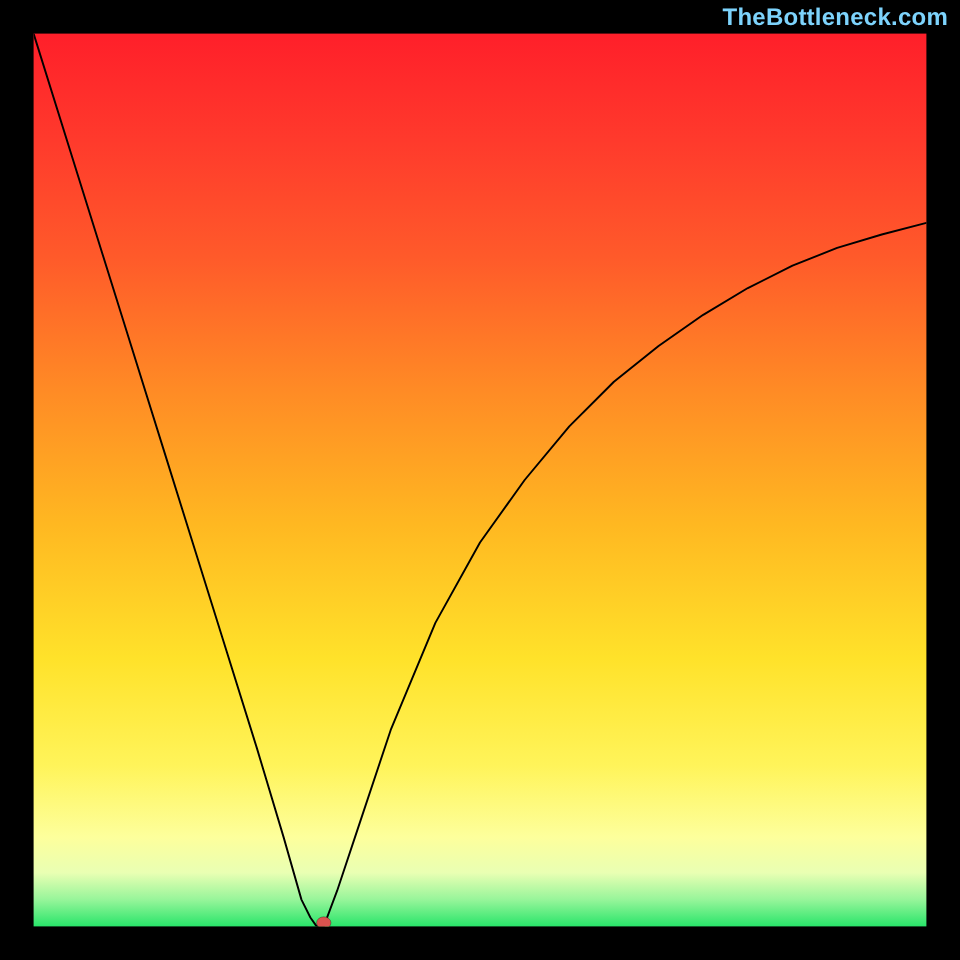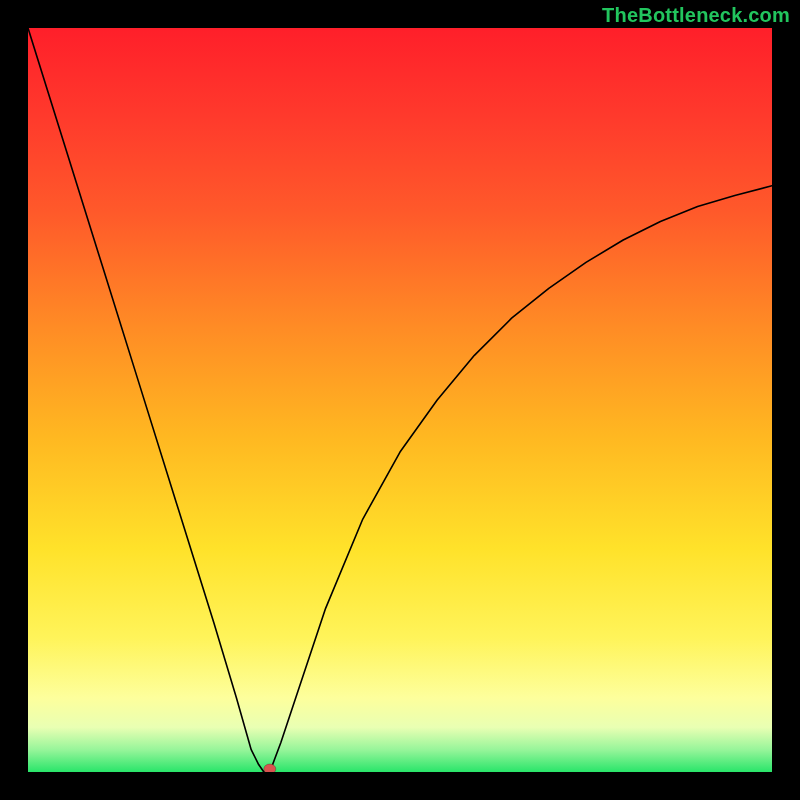--- a/index.html
+++ b/index.html
@@ -14,21 +14,21 @@
   .frame {
     position: relative;
     width: 800px;
     height: 800px;
     background: #000;
   }
   .watermark {
     position: absolute;
     top: 4px;
     right: 10px;
-    color: #22c55e;
+    color: #7dd3fc;
     font-size: 20px;
     font-weight: 600;
     letter-spacing: 0.2px;
     z-index: 5;
   }
   .plot {
     position: absolute;
     left: 28px;
     top: 28px;
     width: 744px;

